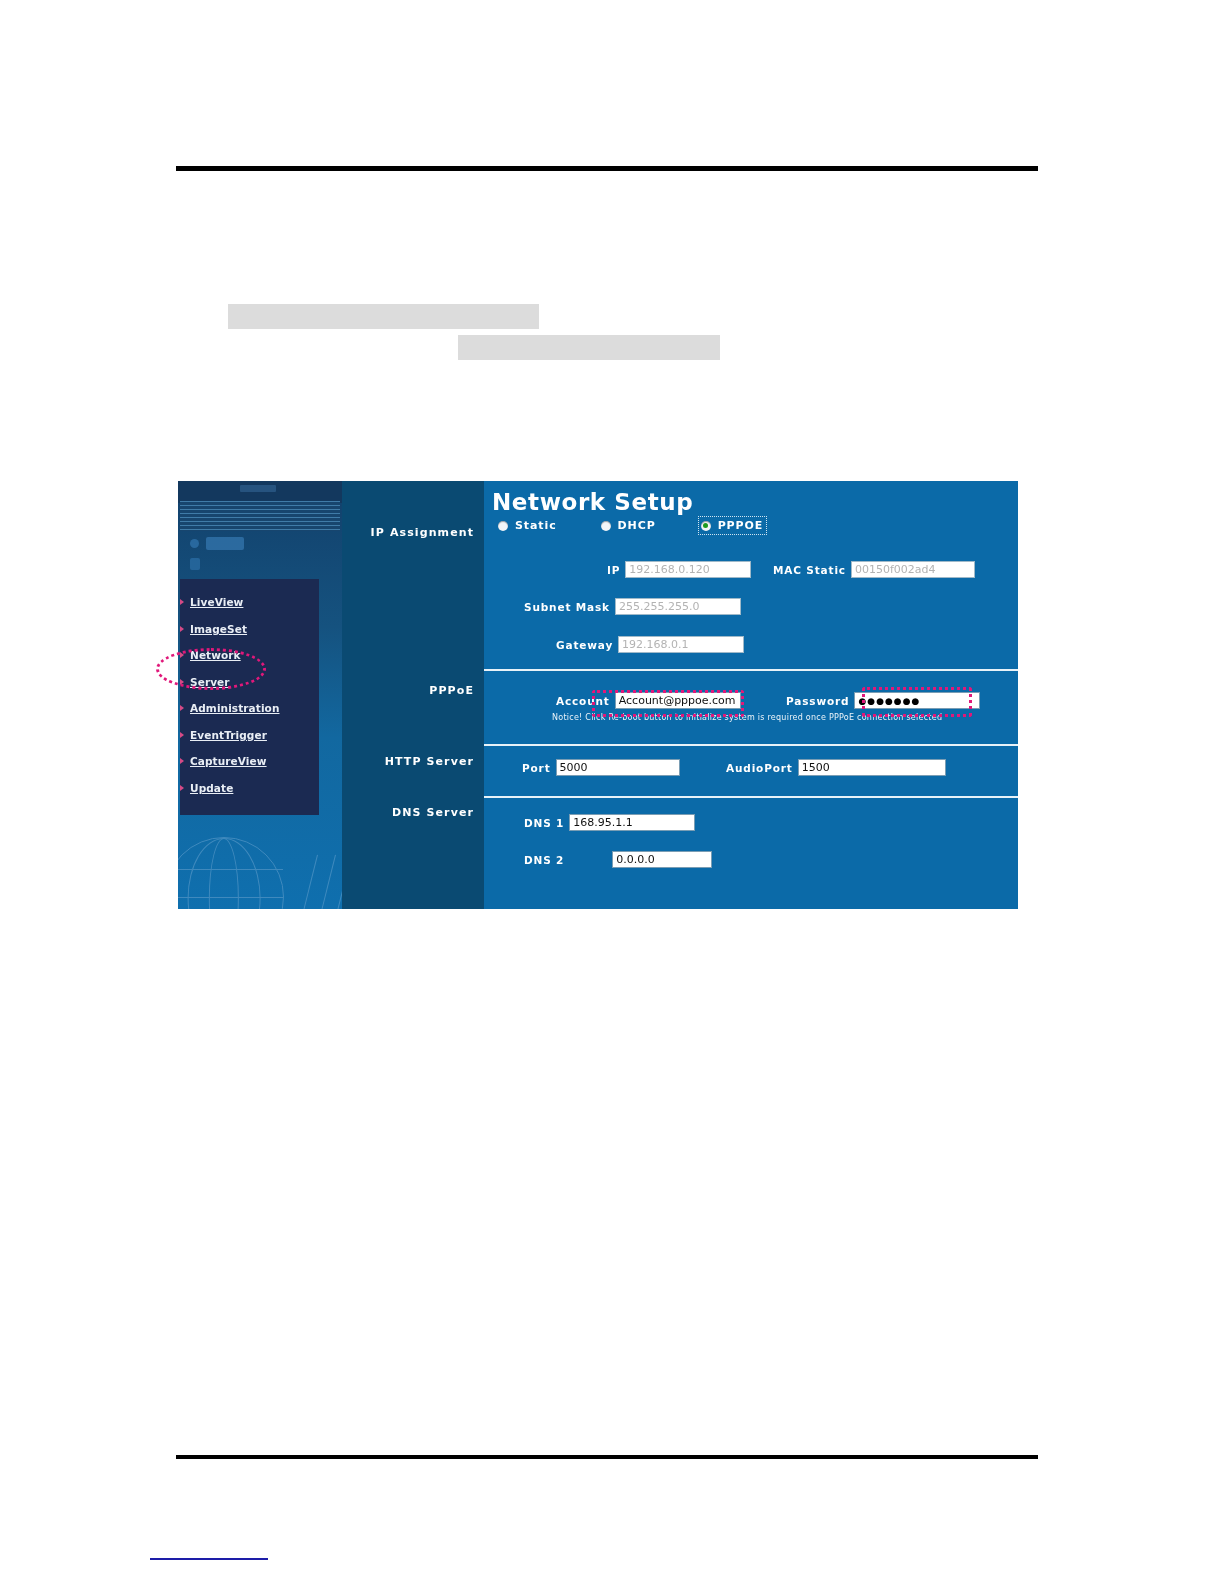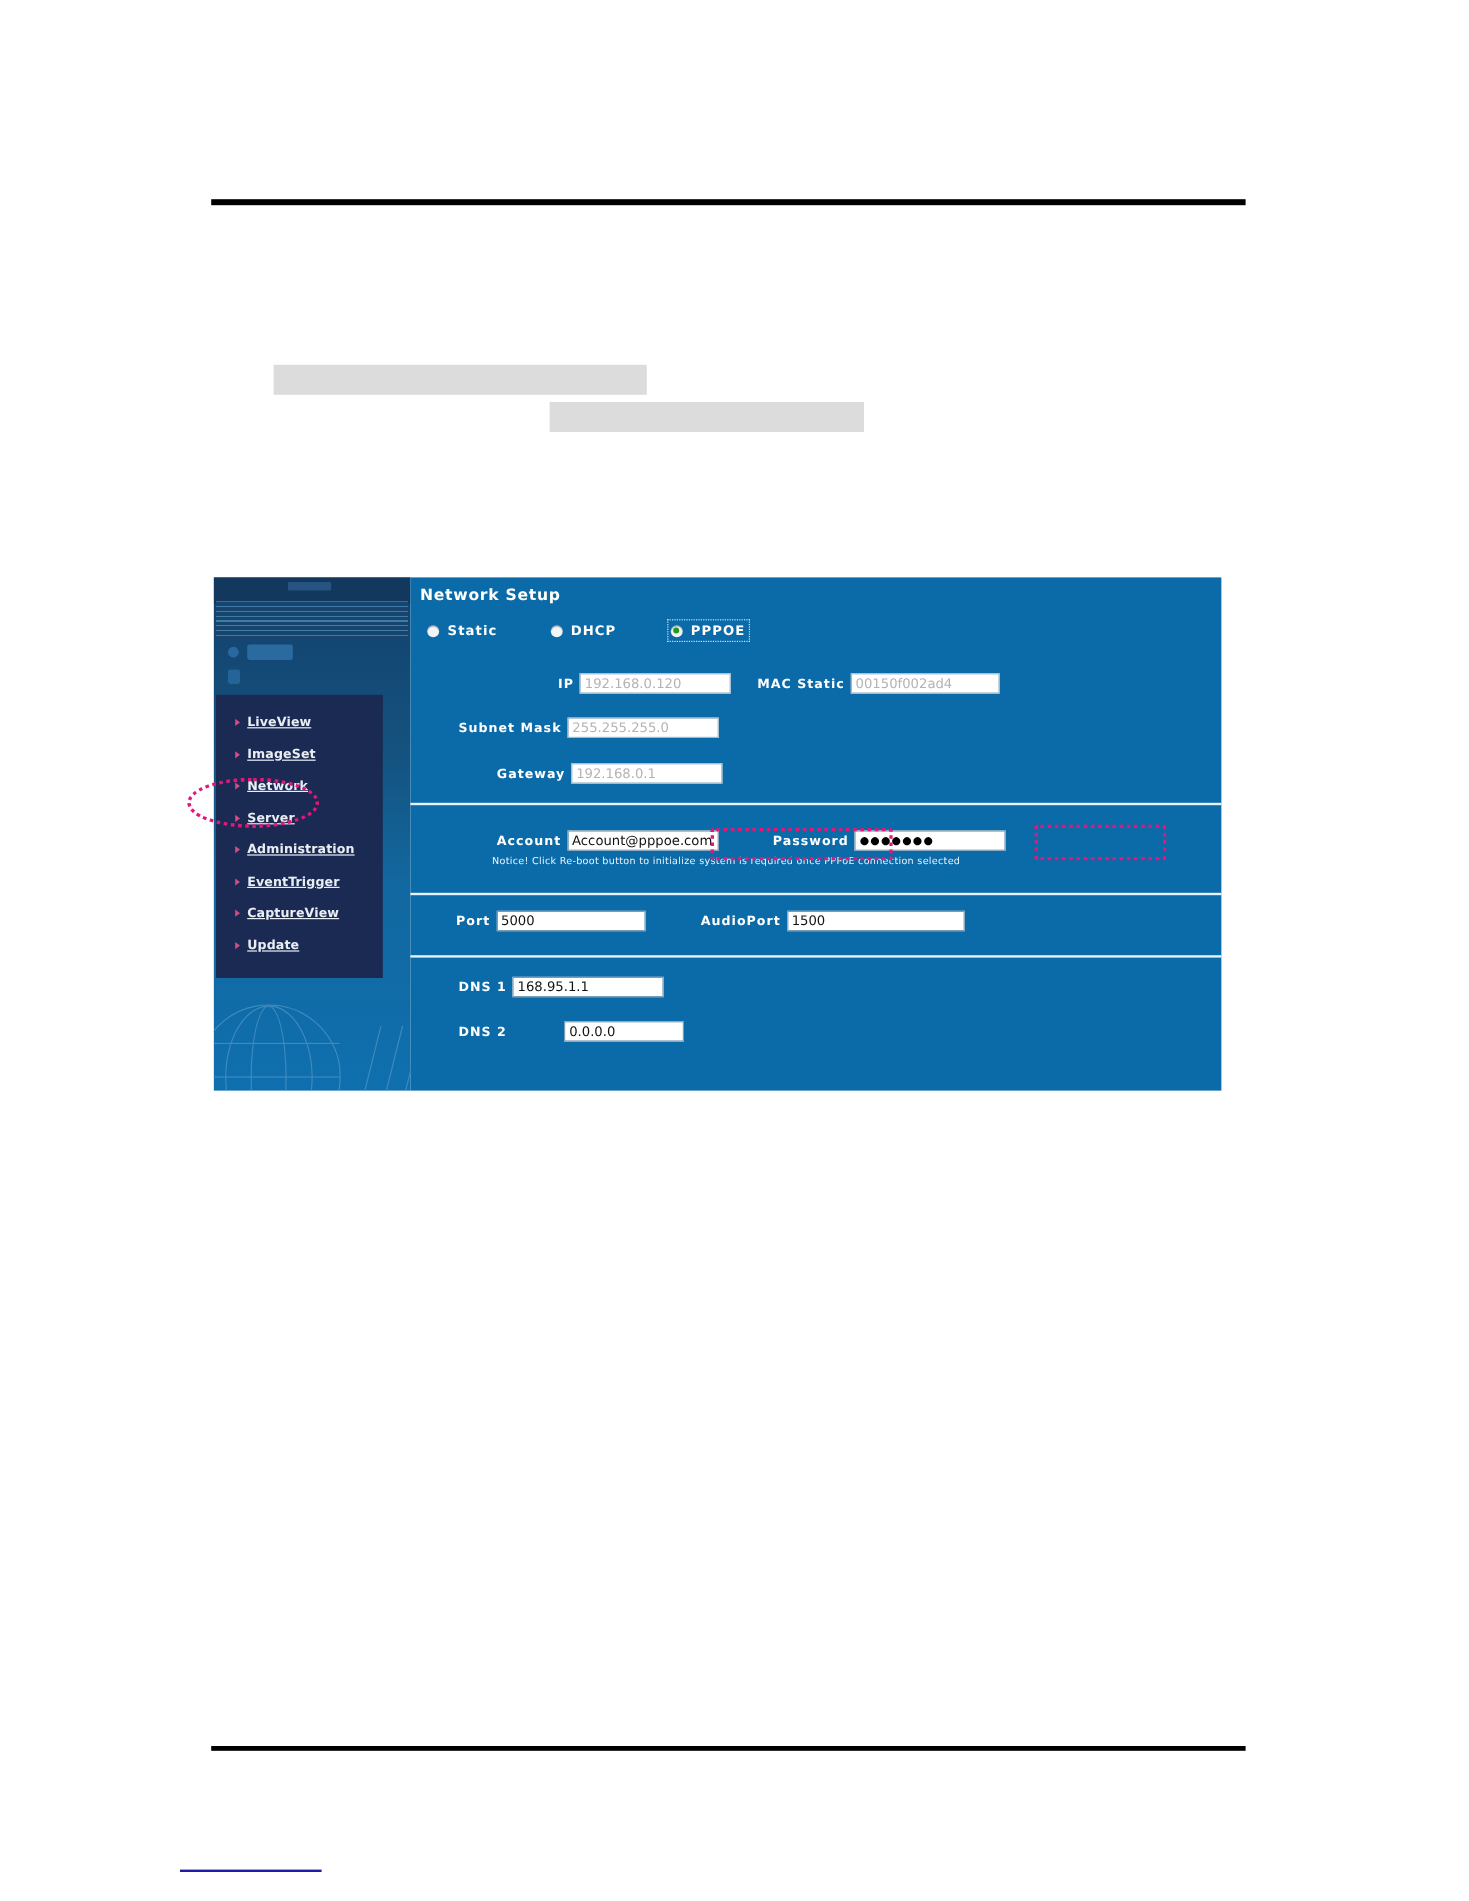--- a/index.html
+++ b/index.html
@@ -122,21 +122,20 @@
     left: 2px;
     top: 98px;
     width: 139px;
     padding: 10px 0 14px 0;
     background: #1b2a52;
   }
   .nav-item {
     display: flex;
     align-items: center;
     height: 26.5px;
-    padding-left: 16px;
     cursor: pointer;
   }
   .nav-arrow {
     width: 0; height: 0;
     border-left: 4px solid #d64a86;
     border-top: 3px solid transparent;
     border-bottom: 3px solid transparent;
     margin-right: 6px;
     flex: 0 0 auto;
   }
@@ -210,21 +209,21 @@
   .form-col {
     flex: 1 1 auto;
     background: #0b6aa8;
     position: relative;
     color: #ffffff;
   }
   .panel-title {
     position: absolute;
     left: 8px;
     top: 8px;
-    font-size: 13px;
+    font-size: 23px;
     font-weight: bold;
     letter-spacing: .6px;
     color: #ffffff;
   }
   .divider {
     position: absolute;
     left: 0;
     width: 100%;
     height: 2px;
     background: #e8f2f8;
@@ -435,20 +434,26 @@
     <div class="globe">
       <div class="globe-lat" style="top:26%"></div>
       <div class="globe-lat" style="top:50%"></div>
 
     </div>
     <div class="globe-streak" style="left:124px; transform:rotate(14deg);"></div>
     <div class="globe-streak" style="left:142px; transform:rotate(14deg);"></div>
     <div class="globe-streak" style="left:158px; transform:rotate(14deg);"></div>
   </div>
 
+  <div class="label-col">
+    <div class="sec-label ip">IP Assignment</div>
+    <div class="sec-label ppp">PPPoE</div>
+    <div class="sec-label http">HTTP Server</div>
+    <div class="sec-label dns">DNS Server</div>
+  </div>
 
   <div class="form-col">
     <div class="panel-title">Network Setup</div>
 
     <div class="radio-row">
       <div class="radio-opt">
         <span class="radio-dot"></span>
         <span class="radio-text">Static</span>
       </div>
       <div class="radio-opt">

